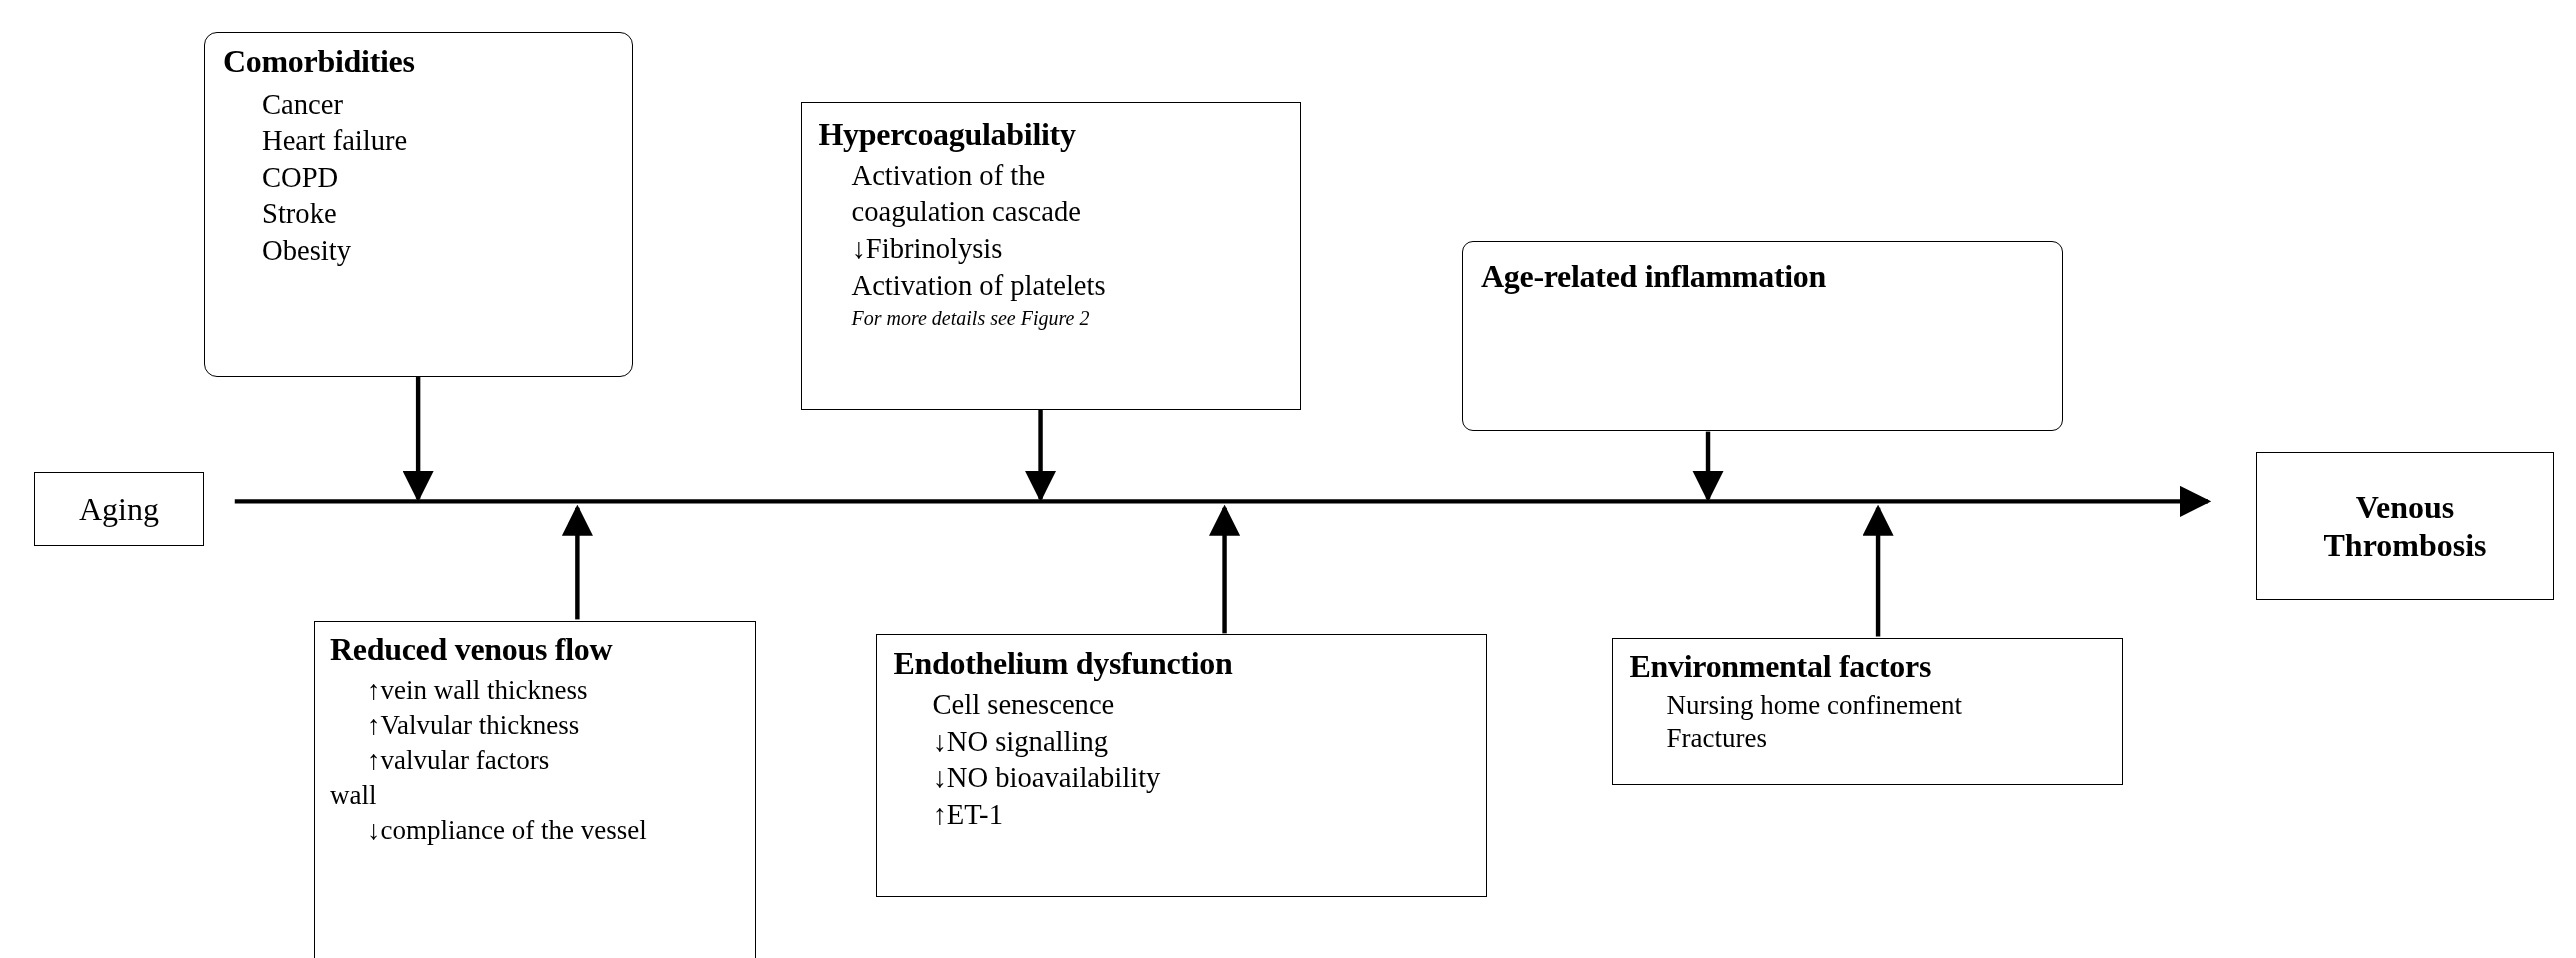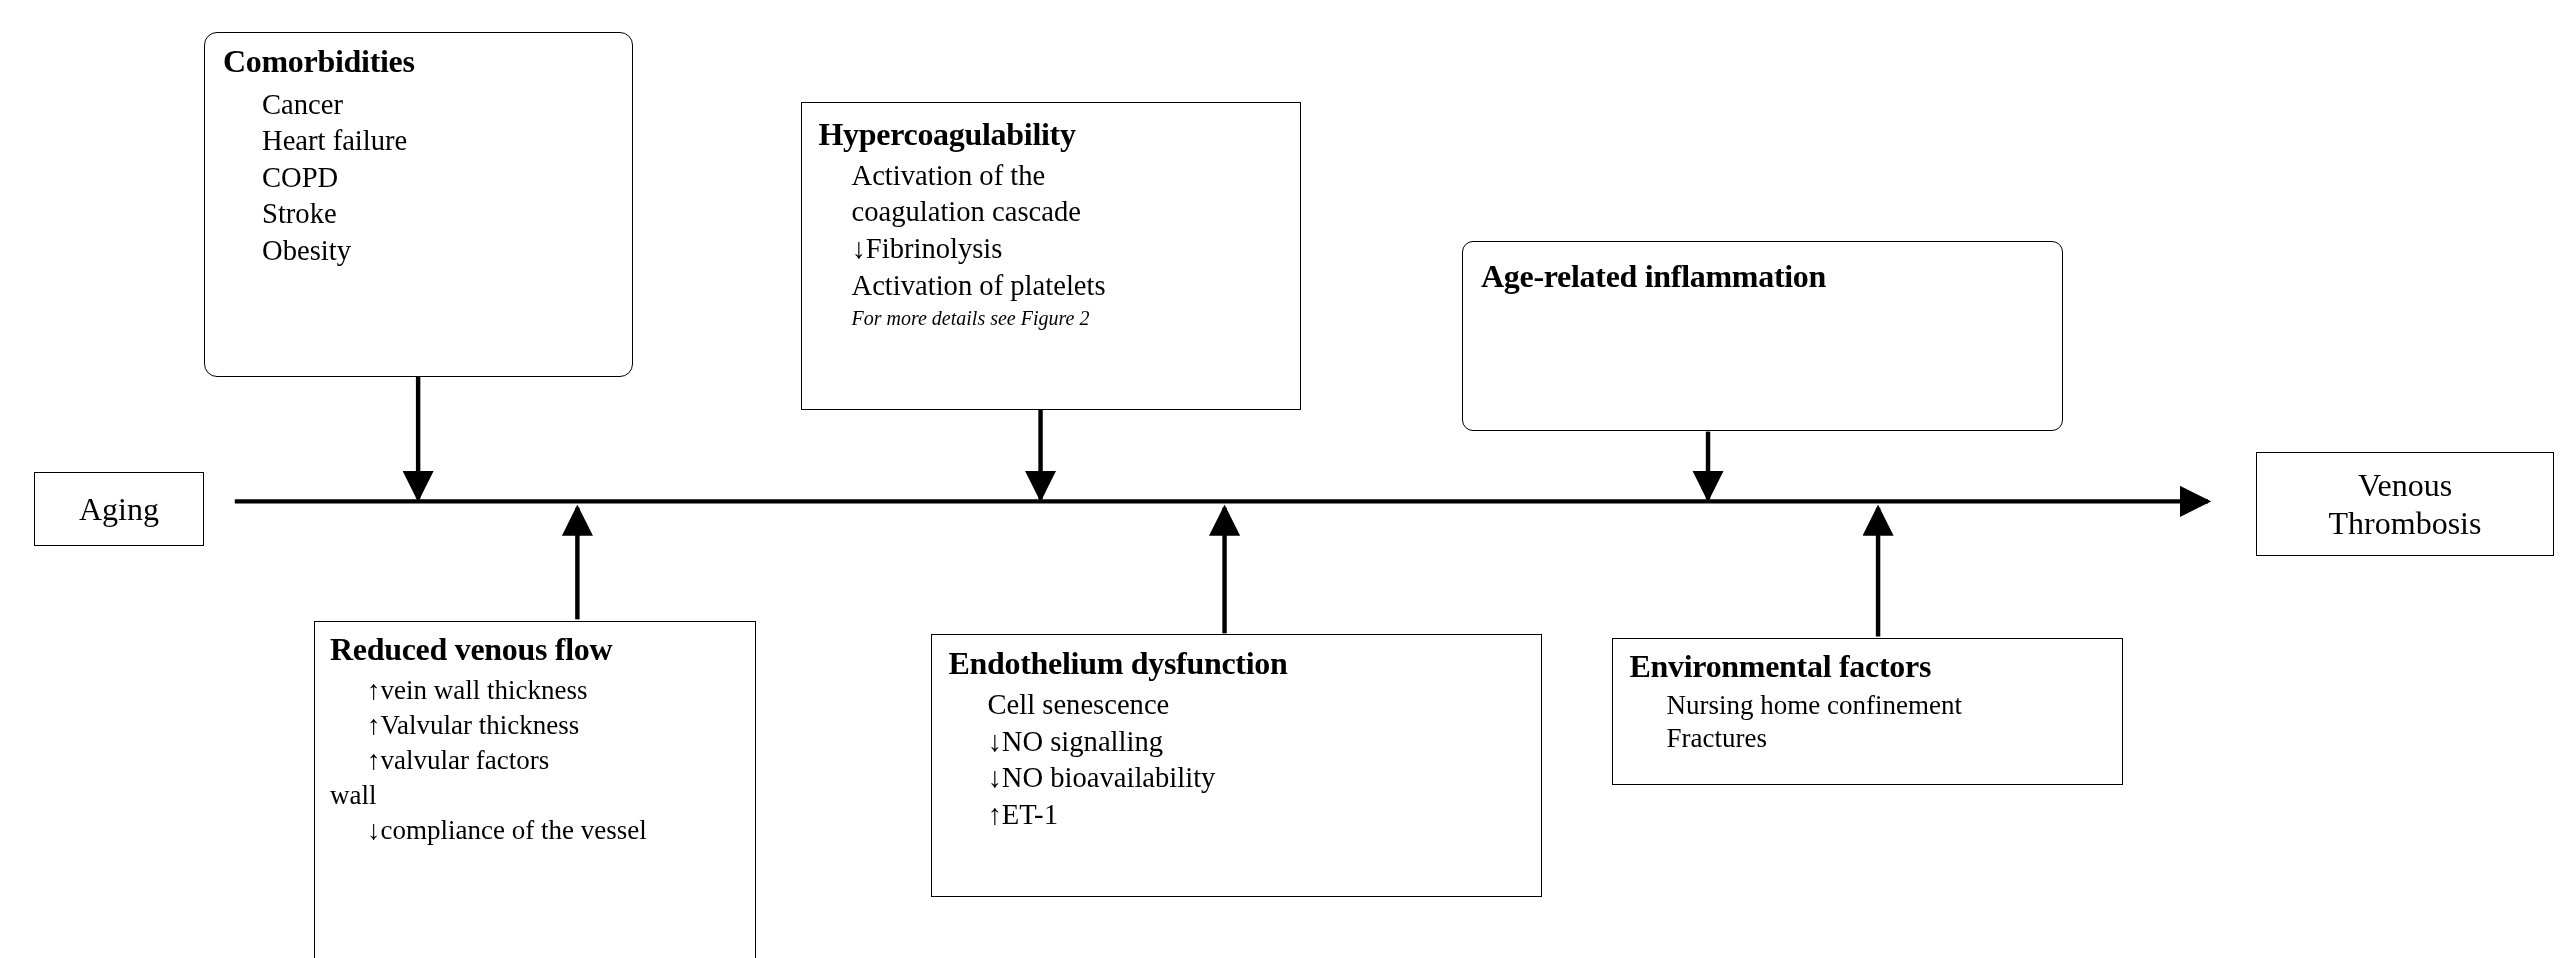--- a/index.html
+++ b/index.html
@@ -90,36 +90,36 @@
   }
 
   #node-reduced-flow {
     left: 314px; top: 621px; width: 442px; height: 368px;
     padding: 10px 0 0 15px;
   }
   #node-reduced-flow .node-items { padding-left: 37px; margin-top: 5px; }
   #node-reduced-flow .node-item { font-size: 27px; line-height: 1.3; }
 
   #node-endothelium {
-    left: 931px; top: 634px; width: 611px; height: 263px;
+    left: 876px; top: 634px; width: 611px; height: 263px;
     padding: 11.4px 0 0 16.5px;
   }
   #node-endothelium .node-items { padding-left: 39px; margin-top: 5px; }
 
   #node-environmental {
     left: 1612px; top: 638px; width: 511px; height: 147px;
     padding: 10px 0 0 16.5px;
     font-family: Liberation Serif, serif;
   }
   #node-environmental .node-items { padding-left: 37px; margin-top: 3.8px; }
   #node-environmental .node-item { font-size: 27px; line-height: 1.25; }
 
   #node-venous-thrombosis {
-    left: 2256px; top: 452px; width: 298px; height: 104px;
-    display: flex; align-items: center; justify-content: center;
+    left: 2256px; top: 452px; width: 298px; height: 148px;
+    display: flex; align-items: center; justify-content: center; font-weight: bold;
   }
 </style>
 </head>
 <body>
 
 <div id="diagram-root">
 
   <svg class="diagram-canvas" viewBox="0 0 4060 1511" xmlns="http://www.w3.org/2000/svg">
     <defs>
       <marker id="arrow-right" viewBox="0 0 10 10" refX="9" refY="5" markerWidth="7" markerHeight="7" orient="auto-start-reverse">

